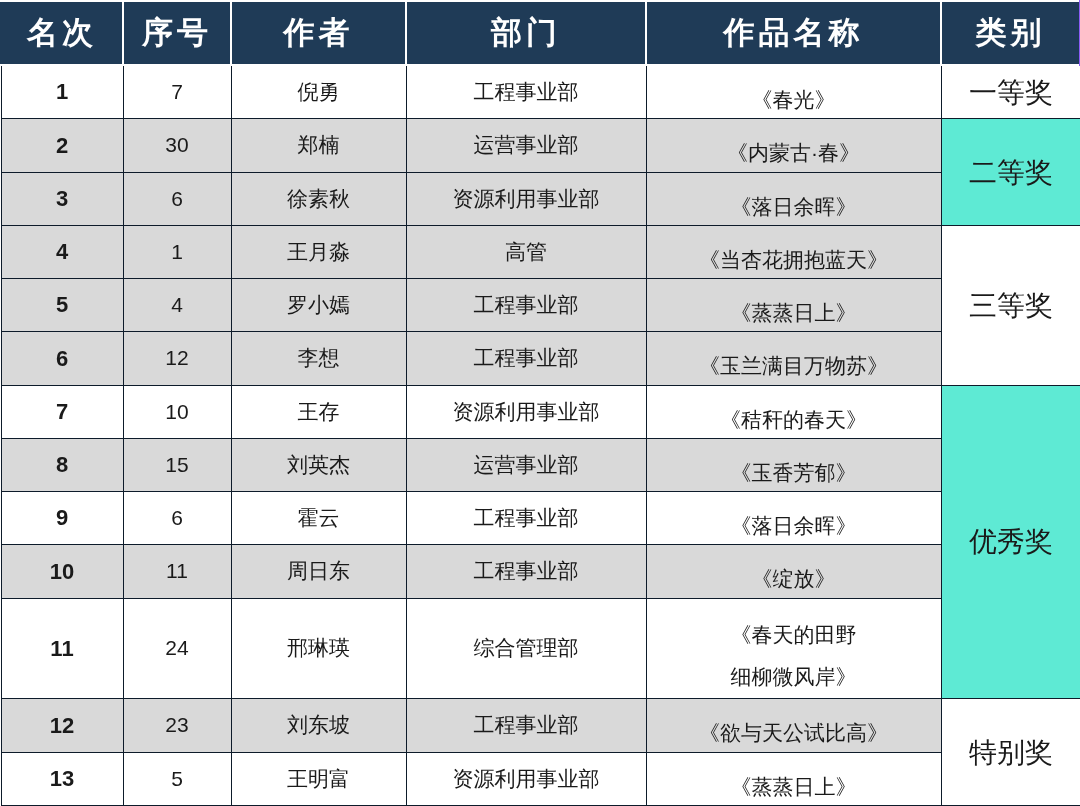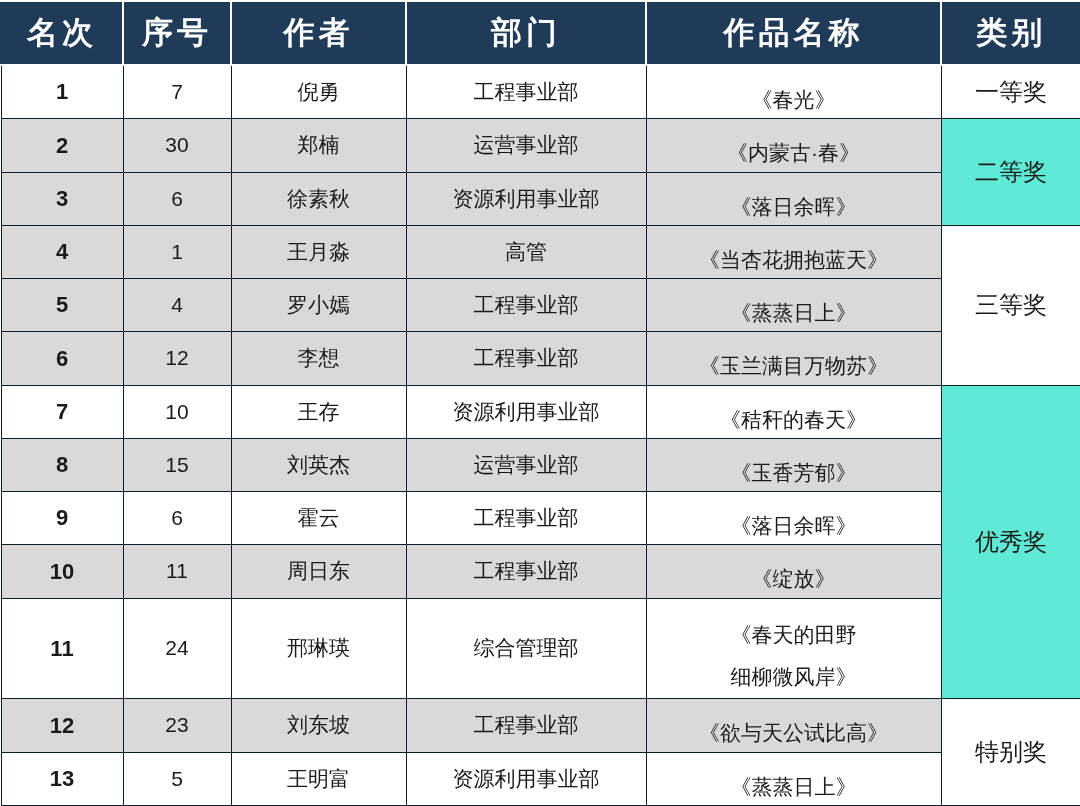--- a/index.html
+++ b/index.html
@@ -39,39 +39,39 @@
     font-weight: bold;
     font-size: 31px;
     letter-spacing: 4px;
     text-align: center;
     vertical-align: middle;
     height: 62px;
     border: 2px solid #ffffff;
     padding: 0 2px;
   }
   thead th:first-child { border-left: 2px solid #1f3b57; }
-  thead th:last-child  { border-right: 1px solid #8b5cf6; margin-left: 16px; }
+  thead th:last-child  { border-right: 4px solid #8b5cf6; margin-left: 16px; }
 
   tbody td {
     text-align: center;
     vertical-align: middle;
     font-size: 21px;
     color: #1a1a1a;
     border: 1px solid #0d1b2a;
     padding: 2px 4px;
     line-height: 1.25;
     background: #ffffff;
   }
   tbody tr.shaded td.sh { background: #d9d9d9; }
   tbody td.rank {
     font-weight: bold;
     font-size: 22px;
   }
   tbody td.cat {
-    font-size: 24px;
+    font-size: 28px;
   }
   tbody td.cat.grey { background: #5eead4; }
   tbody td.title .line { display: block; margin-top: 16px; }
 </style>
 </head>
 <body>
 
 <div class="sheet">
   <table class="award-table">
     <colgroup>

